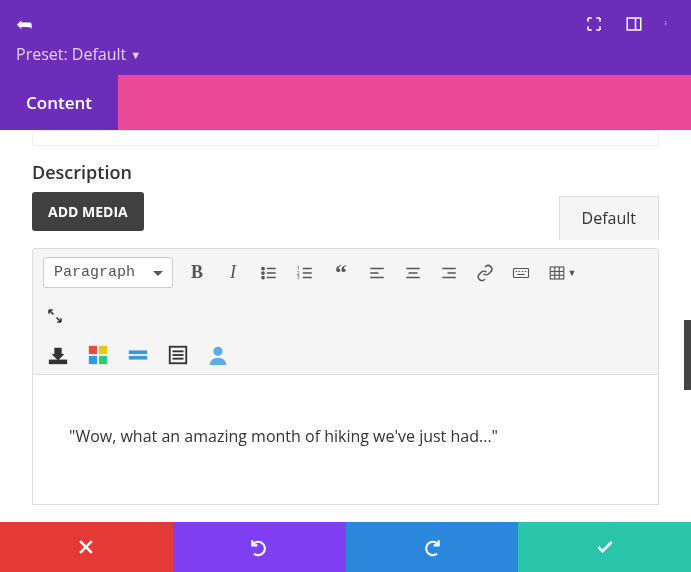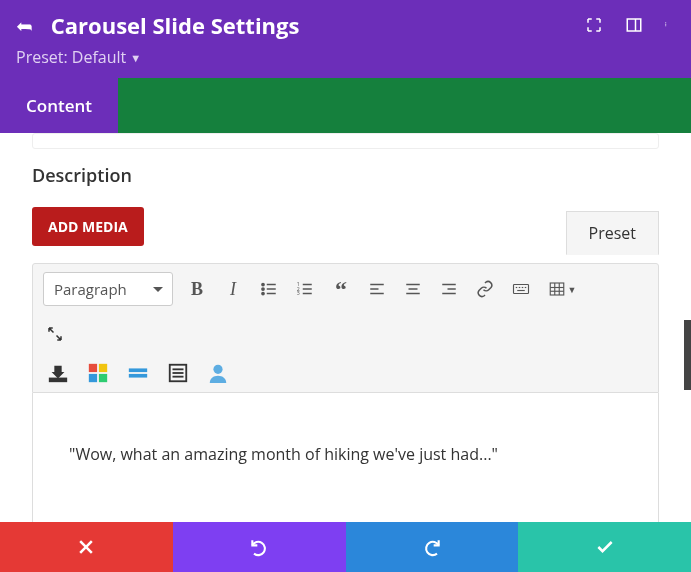--- a/index.html
+++ b/index.html
@@ -5,34 +5,34 @@
 *{box-sizing:border-box;margin:0;padding:0;}
 body{font-family:"Open Sans",-apple-system,BlinkMacSystemFont,sans-serif;background:#fff;width:691px;height:572px;overflow:hidden;position:relative;}
 .header{background:#6c2eb9;color:#fff;padding:10px 20px 10px 16px;}
 .header-row1{display:flex;align-items:center;gap:18px;}
 .back-icon{cursor:pointer;font-size:20px;transform:scaleX(-1);}
 .title{font-size:22px;font-weight:700;}
 .header-icons{margin-left:auto;display:flex;gap:22px;align-items:center;}
 .hicon{cursor:pointer;display:inline-flex;}
 .header-row2{margin-top:6px;font-size:16px;color:#e0d1f2;display:flex;align-items:center;gap:4px;}
 .dd-caret{font-size:11px;}
-.tabbar{background:#15803d;display:flex;padding-left:0;}
+.tabbar{background:#ec4899;display:flex;padding-left:0;}
 .tab{padding:16px 26px;color:#fff;font-size:17px;font-weight:600;cursor:pointer;}
 .tab.active{background:#6c2eb9;}
 .placeholder-card{height:16px;background:#fff;border:1px solid #eee;border-radius:3px;margin:0 32px;}
 .section{padding:14px 32px 0;}
-.section-label{font-size:18px;color:#333;font-weight:600;margin-bottom:20px;}
-.addmedia{display:inline-block;background:#b91c1c;color:#fff;font-weight:700;font-size:14px;padding:10px 16px;border-radius:3px;cursor:pointer;}
+.section-label{font-size:18px;color:#333;font-weight:600;margin-bottom:8px;}
+.addmedia{display:inline-block;background:#404040;color:#fff;font-weight:700;font-size:14px;padding:10px 16px;border-radius:3px;cursor:pointer;}
 .editor-tabs{float:right;display:flex;margin-top:4px;}
 .etab{padding:10px 22px;font-size:16px;color:#333;border:1px solid #ddd;background:#fff;cursor:pointer;margin-left:-1px;}
 .etab.active{background:#f5f5f5;border-bottom-color:#f5f5f5;position:relative;z-index:1;}
 .clear{clear:both;}
 .toolbar{border:1px solid #ddd;border-top-right-radius:3px;border-top-left-radius:3px;background:#f5f5f5;margin-top:8px;padding:0;}
 .tool-row{display:flex;align-items:center;gap:12px;padding:8px 10px;flex-wrap:wrap;}
-.format-select{background:#fff;border:1px solid #ccc;border-radius:3px;padding:6px 30px 6px 10px;font-size:15px;color:#555;position:relative;cursor:pointer;min-width:130px;}
+.format-select{background:#fff;border:1px solid #ccc;border-radius:3px;padding:6px 30px 6px 10px;font-size:15px;color:#555;position:relative;cursor:pointer;min-width:130px;font-family:Liberation Mono, monospace;}
 .format-select:after{content:"";position:absolute;right:9px;top:50%;margin-top:-2px;border:5px solid transparent;border-top-color:#555;}
 .tb-btn{width:24px;height:24px;display:inline-flex;align-items:center;justify-content:center;color:#555;cursor:pointer;font-size:18px;}
 .tb-btn svg{width:18px;height:18px;}
 .editor-body{border:1px solid #ddd;border-top:none;padding:50px 36px 40px;min-height:130px;font-size:16px;color:#333;}
 .bottom-bar{position:absolute;bottom:0;left:0;right:0;height:50px;display:flex;}
 .bt{flex:1;display:flex;align-items:center;justify-content:center;color:#fff;cursor:pointer;}
 .bt.red{background:#e53935;}
 .bt.purple{background:#7e3ff2;}
 .bt.blue{background:#2b87da;}
 .bt.green{background:#29c4a9;}
@@ -40,21 +40,20 @@
 .side-handle{position:absolute;right:0;top:320px;width:7px;height:70px;background:#444;}
 .row2-icons{display:flex;gap:18px;align-items:center;padding:8px 14px;}
 .pix{width:22px;height:22px;display:inline-block;}
 </style>
 </head>
 <body>
 
 <div class="header">
   <div class="header-row1">
     <span class="back-icon">➦</span>
-    <span class="title">Carousel Slide Settings</span>
     <div class="header-icons">
       <span class="hicon">
         <svg viewBox="0 0 24 24" width="18" height="18" stroke="#fff" fill="none" stroke-width="2">
             <path d="M4 4h5M4 4v5M20 4h-5M20 4v5M4 20h5M4 20v-5M20 20h-5M20 20v-5"></path>
           </svg>
       </span>
       <span class="hicon">
         <svg viewBox="0 0 24 24" width="18" height="18" stroke="#fff" fill="none" stroke-width="2">
             <rect x="3" y="4" width="18" height="16"></rect>
             <line x1="14" y1="4" x2="14" y2="20"></line>
@@ -79,21 +78,21 @@
   <div class="tab active">Content</div>
 </div>
 
 <div class="placeholder-card"></div>
 
 <div class="section">
   <div class="section-label">Description</div>
   <div>
     <span class="addmedia">ADD MEDIA</span>
     <div class="editor-tabs">
-      <div class="etab active">Preset</div>
+      <div class="etab active">Default</div>
     </div>
     <div class="clear"></div>
   </div>
 
   <div class="toolbar">
     <div class="tool-row">
       <div class="format-select"><span>Paragraph</span></div>
       <span class="tb-btn" style="font-weight:900;font-family:Georgia;">B</span>
       <span class="tb-btn" style="font-style:italic;font-family:Georgia;">I</span>
       <span class="tb-btn">

